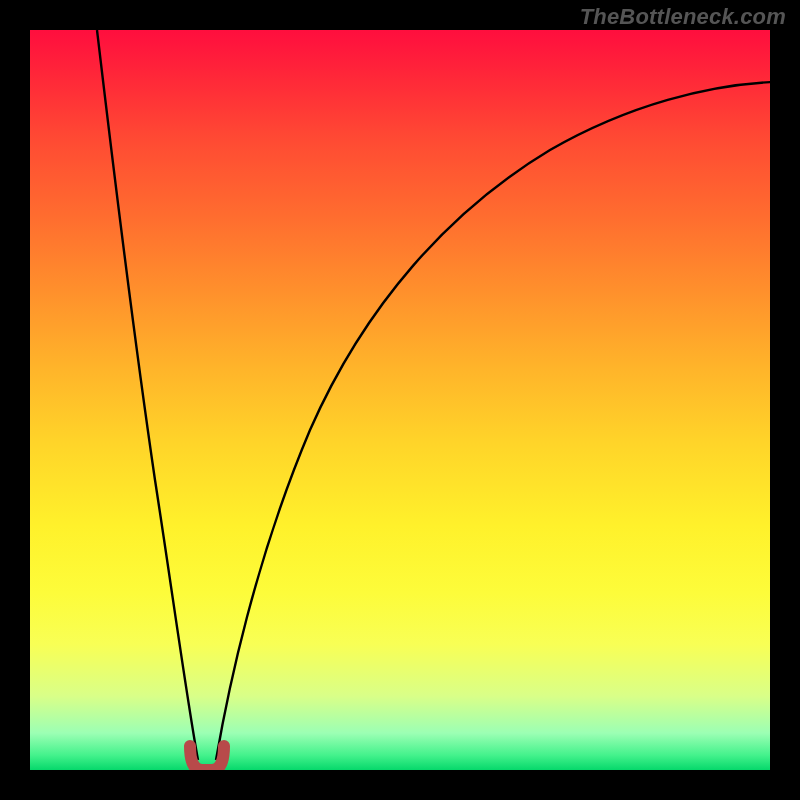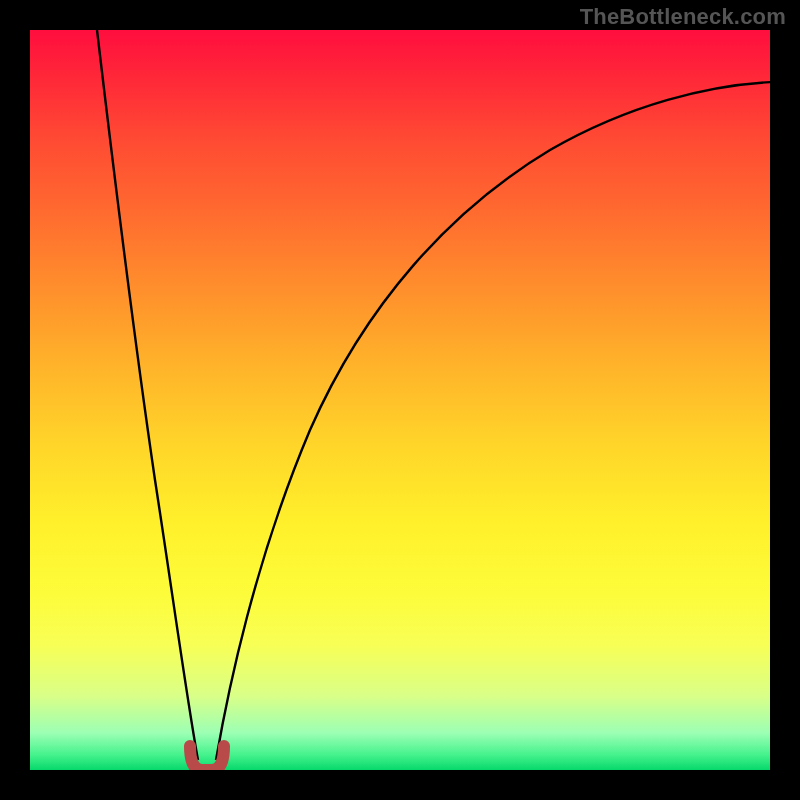--- a/index.html
+++ b/index.html
@@ -8,20 +8,21 @@
     width: 800px;
     height: 800px;
     overflow: hidden;
     font-family: Arial, Helvetica, sans-serif;
   }
   .outer {
     width: 800px;
     height: 800px;
     background: #000;
     position: relative;
+    font-style: italic;
   }
   .watermark {
     position: absolute;
     top: 4px;
     right: 14px;
     color: #555;
     font-size: 22px;
     font-weight: 600;
     letter-spacing: 0.2px;
     z-index: 3;

